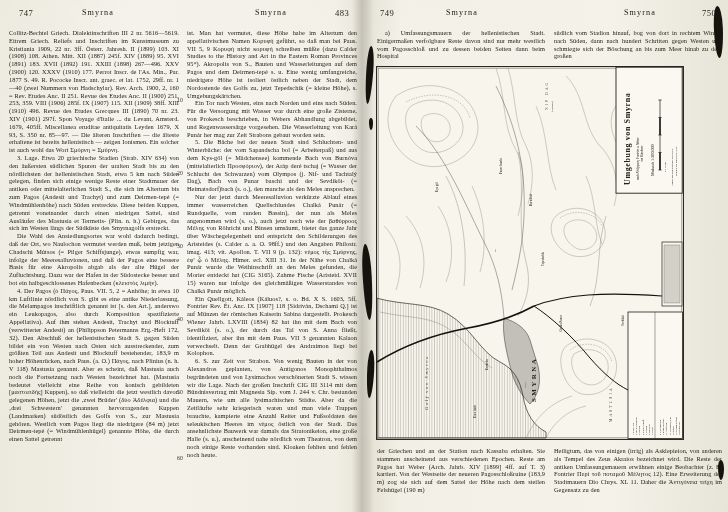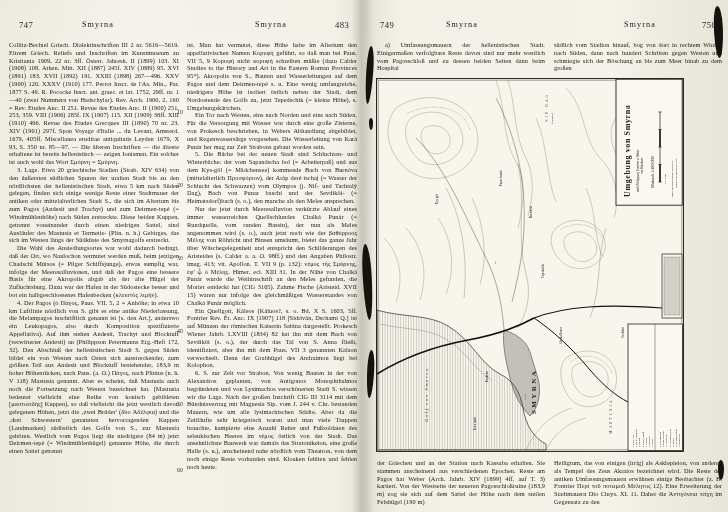--- a/index.html
+++ b/index.html
@@ -5,21 +5,21 @@
   html,body{margin:0;padding:0;background:#9a958c;}
   .scan{
     position:relative;width:728px;height:512px;overflow:hidden;
     background:
       radial-gradient(ellipse at 30% 40%, rgba(255,255,255,.35), rgba(0,0,0,0) 60%),
       linear-gradient(90deg,#eceade 0%, #f3f1e8 18%, #f1efe5 46%, #e4e1d4 50.5%, #f2f0e6 55%, #f4f2e9 84%, #e7e4d8 100%),
       #f0eee4;
     font-family:"Liberation Serif","DejaVu Serif",serif;
     color:#211e19;
   }
-  .page{position:absolute;top:12px;height:408px;}
+  .page{position:absolute;top:0;height:408px;}
   .page-left{left:0;width:362px;}
   .page-right{left:362px;width:366px;}
   .hnum{position:absolute;top:8px;font-size:8.6px;letter-spacing:.4px;}
   .htitle{position:absolute;top:8px;font-size:8.2px;letter-spacing:1.1px;text-align:center;}
   .col{
     position:absolute;width:170px;text-align:justify;
     font-size:6.32px;line-height:7.82px;
     hyphens:auto;-webkit-hyphens:auto;overflow:hidden;
     letter-spacing:.05px;word-spacing:.2px;color:#262219;
   }

